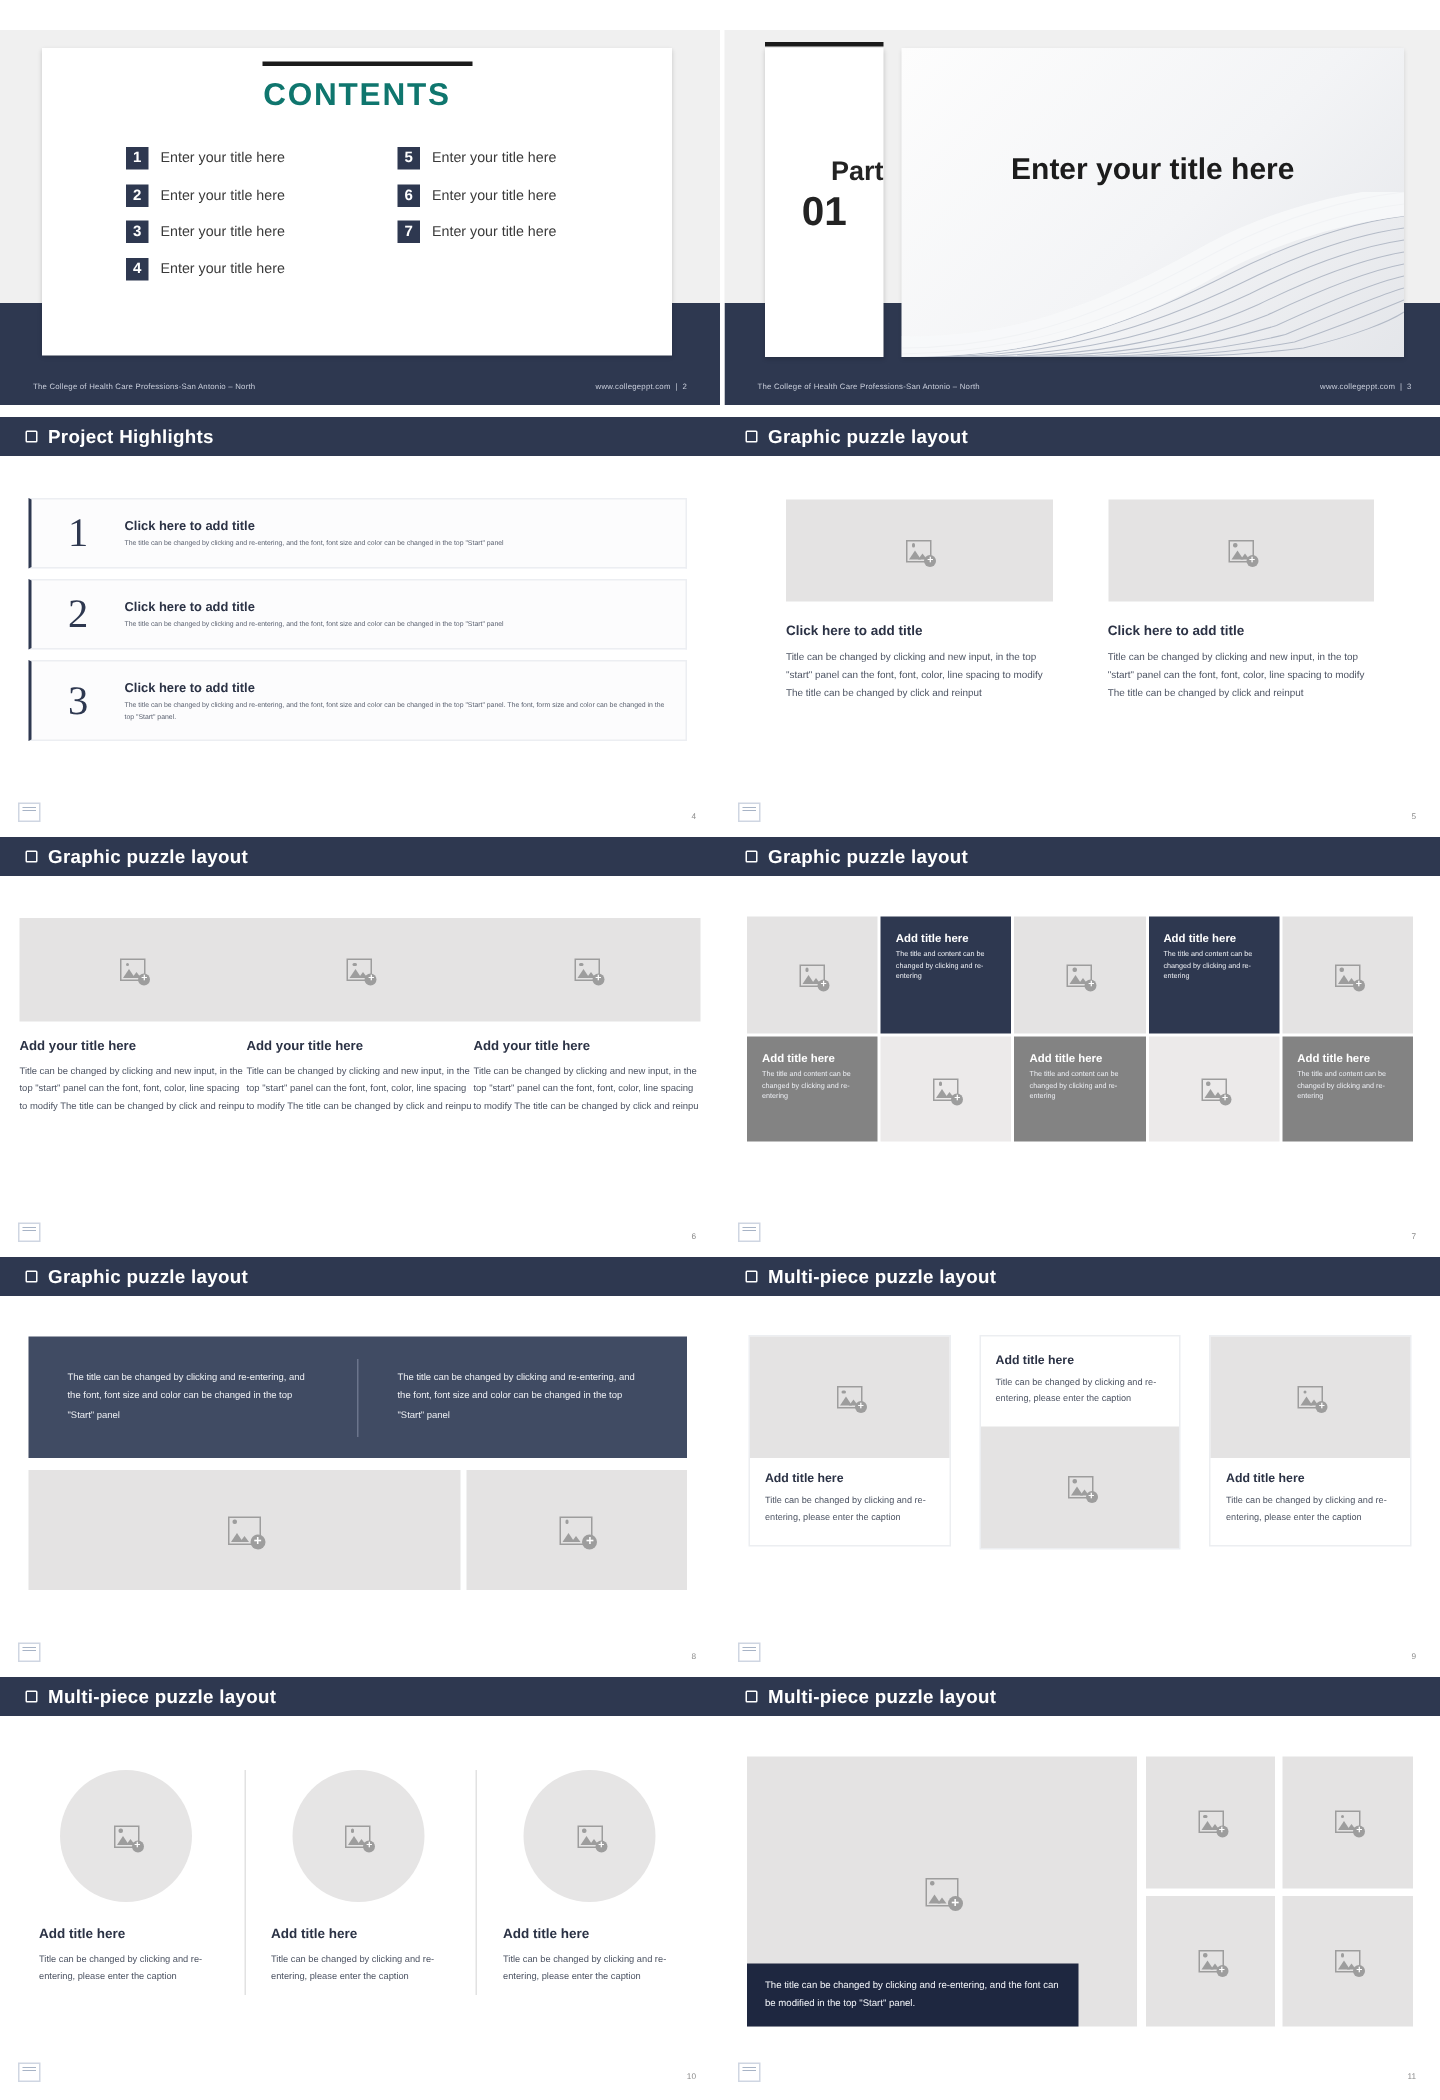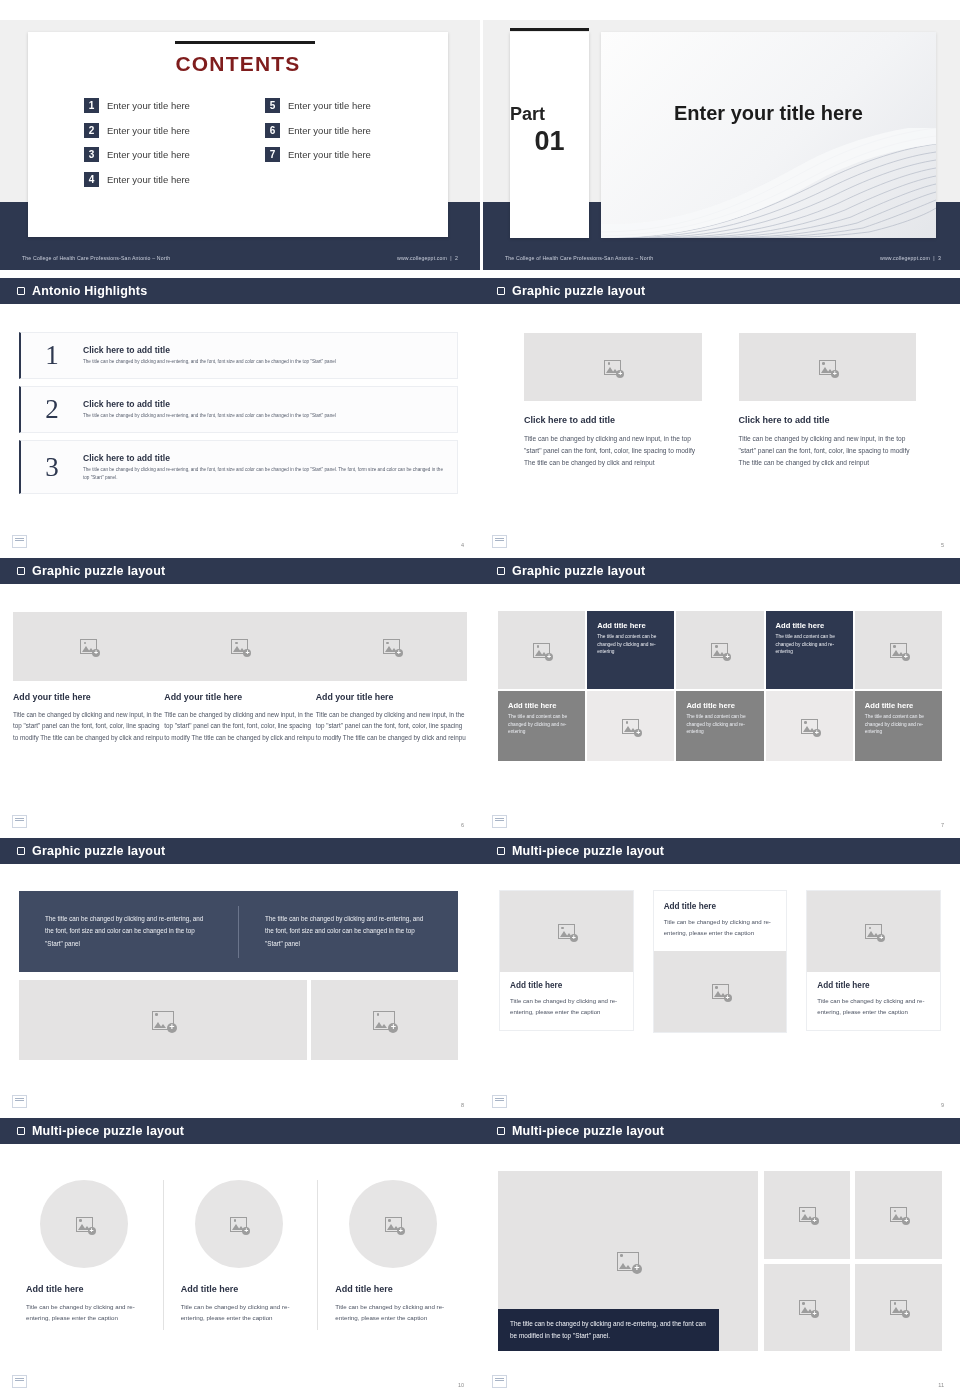--- a/index.html
+++ b/index.html
@@ -28,21 +28,21 @@
   
   .contents-card {
     position:absolute; left:28px; top:12px; width:420px; height:205px;
     background:#fff; box-shadow:0 1px 3px rgba(0,0,0,.18);
   }
   .contents-rule {
     position:absolute; left:147px; top:9px; width:140px; height:3px; background:#1b1b1b;
   }
   .contents-title {
     position:absolute; top:20px; left:0; right:0; text-align:center;
-    font-size:21px; font-weight:bold; letter-spacing:1.2px; color:#7f1d1d;
+    font-size:21px; font-weight:bold; letter-spacing:1.2px; color:#0f766e;
   }
   .contents-cols {
     position:absolute; top:66px; left:56px; right:30px;
     display:flex; gap:28px;
   }
   .contents-col { display:flex; flex-direction:column; gap:9.5px; width:50%; }
   .toc-row { display:flex; align-items:center; gap:8px; }
   .toc-num {
     width:15px; height:15px; background:#2e3850; color:#fff;
     font-size:10px; font-weight:bold; display:flex; align-items:center; justify-content:center;
@@ -50,21 +50,21 @@
   }
   .toc-txt { font-size:9.5px; color:#3a3a3a; white-space:nowrap; }
 
   
   .part-left {
     position:absolute; left:27px; top:12px; width:79px; height:206px;
     background:#fff; box-shadow:0 1px 3px rgba(0,0,0,.18);
   }
   .part-left .rule { position:absolute; left:0; top:-4px; width:100%; height:3px; background:#1b1b1b; }
   .part-left .pw {
-    position:absolute; left:0; right:14px; top:72px; text-align:left;
+    position:absolute; left:0; right:0; top:72px; text-align:right;
     font-size:18px; font-weight:bold; color:#232323; line-height:1.12;
   }
   .part-left .pn {
     position:absolute; left:0; right:0; top:94px; text-align:center;
     font-size:27px; font-weight:bold; color:#232323;
   }
   .part-right {
     position:absolute; left:118px; top:12px; width:335px; height:206px;
     background:linear-gradient(135deg,#fdfdfd 0%,#f3f4f6 55%,#e4e6ea 100%);
     box-shadow:0 1px 3px rgba(0,0,0,.12); overflow:hidden;
@@ -266,21 +266,21 @@
       <span>
         <span>www.collegeppt.com</span> &nbsp;|&nbsp;
         <span>3</span>
       </span>
     </div>
   </div>
 
   <div class="slide cslide" style="left:0;top:278px;">
     <div class="chead">
       <span class="sq"></span>
-      <span class="ht">Antonio Highlights</span>
+      <span class="ht">Project Highlights</span>
     </div>
     <div class="cbody">
       <div class="hl-list">
         <div class="hl-item">
           <div class="hl-num">1</div>
           <div class="hl-txt">
             <div class="hl-title">Click here to add title</div>
             <div class="hl-desc">The title can be changed by clicking and re-entering, and the font, font size and color can be changed in the top "Start" panel</div>
           </div>
         </div>

